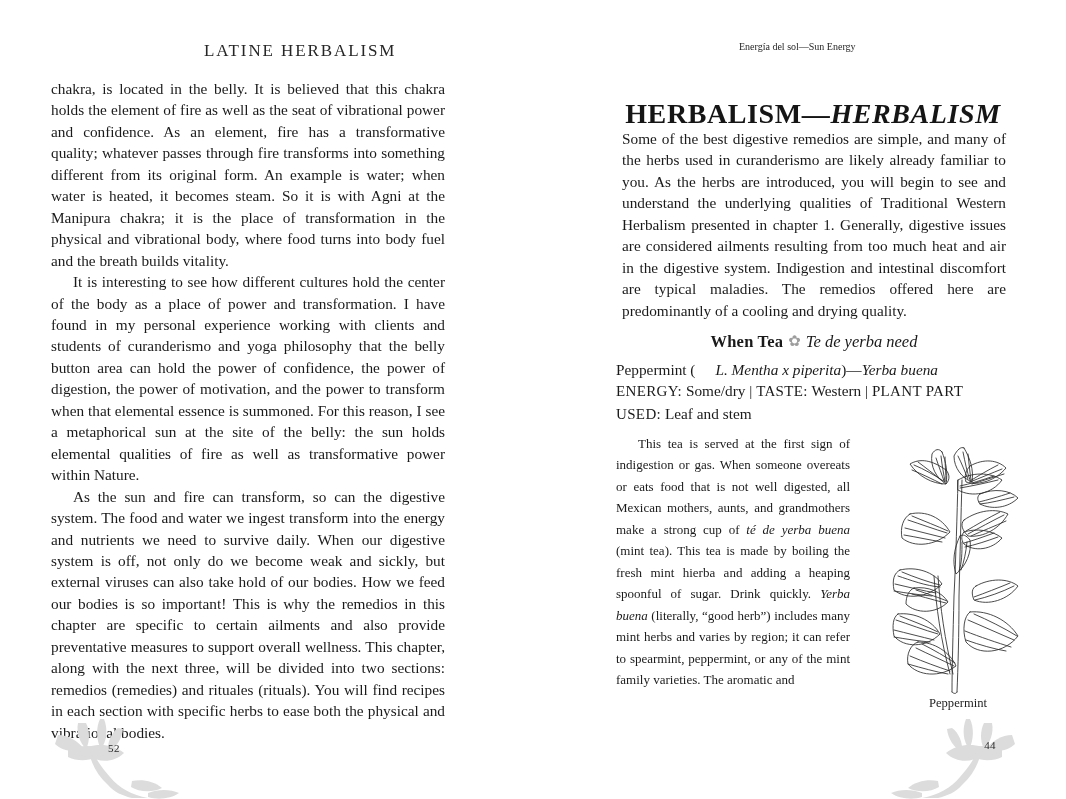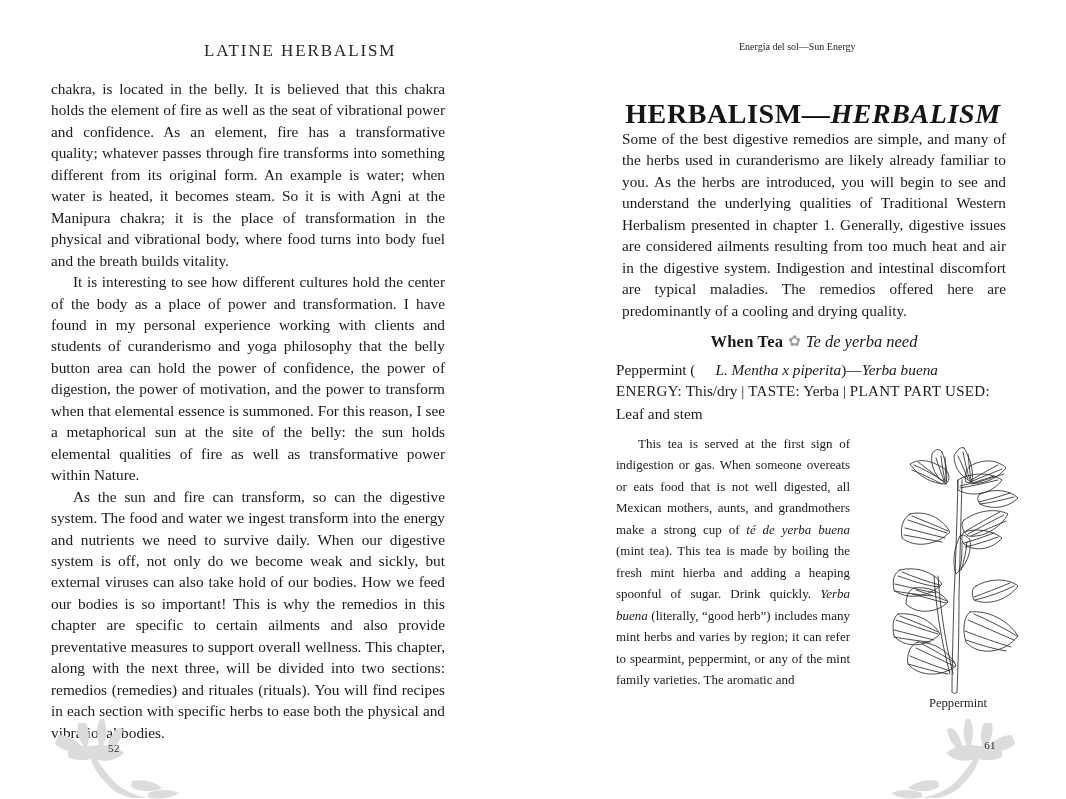--- a/index.html
+++ b/index.html
@@ -226,24 +226,24 @@
   <div class="recipe-title">
     <span class="name">When Tea</span><span class="flower">✿</span><span class="latin">Te de yerba need</span>
   </div>
 
   <div class="recipe-meta">
     <div>
       <span>Peppermint</span><span> (<span class="binomial">L. Mentha x piperita</span>)—</span><span class="common">Yerba buena</span>
     </div>
     <div>
       <span class="sc">ENERGY:</span>
-      <span>This/dry</span>
+      <span>Some/dry</span>
       <span>|</span>
       <span class="sc">TASTE:</span>
-      <span>Yerba</span>
+      <span>Western</span>
       <span>|</span>
       <span class="sc">PLANT PART USED:</span>
       <span>Leaf and stem</span>
     </div>
   </div>
 
   <div class="recipe-body">
     <div class="illus-float"></div>
     <p><span>This tea is served at the first sign of indigestion or gas. When someone overeats or eats food that is not well digested, all Mexican mothers, aunts, and grandmothers make a strong cup of </span><span class="it">té de yerba buena</span><span> (mint tea). This tea is made by boiling the fresh mint hierba and adding a heaping spoonful of sugar. Drink quickly. </span><span class="it">Yerba buena</span><span> (literally, “good herb”) includes many mint herbs and varies by region; it can refer to spearmint, peppermint, or any of the mint family varieties. The aromatic and</span></p>
   </div>
@@ -317,16 +317,16 @@
         <path d="M76 6 C80 16 79 28 73 36 C68 27 68 14 72 6 Z"></path>
         <path d="M30 22 C40 22 50 28 56 36 C46 40 34 38 27 31 Z"></path>
         <path d="M95 16 C94 26 88 35 80 39 C79 30 83 20 90 15 Z"></path>
         <path d="M40 36 C52 32 66 32 78 36 C70 48 52 50 40 44 Z"></path>
         <path d="M60 34 C72 30 86 32 96 40 C86 50 70 50 60 42 Z"></path>
         <path d="M61 40 C64 52 70 63 80 72 C86 79 95 83 104 85 L120 85 C104 82 91 75 82 64 C74 55 68 47 66 39 Z"></path>
         <path d="M104 68 C114 66 126 68 134 75 C124 80 111 79 103 74 Z"></path>
         <path d="M120 80 C130 76 142 76 151 80 C143 86 129 87 120 84 Z"></path>
       </g>
     </svg>
-    <span class="folio-num">61</span>
+    <span class="folio-num">44</span>
   </div>
 
 </div>
 
 </body></html>

